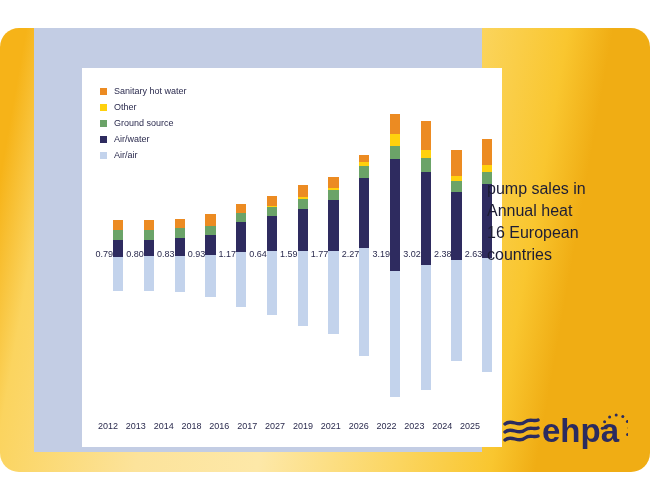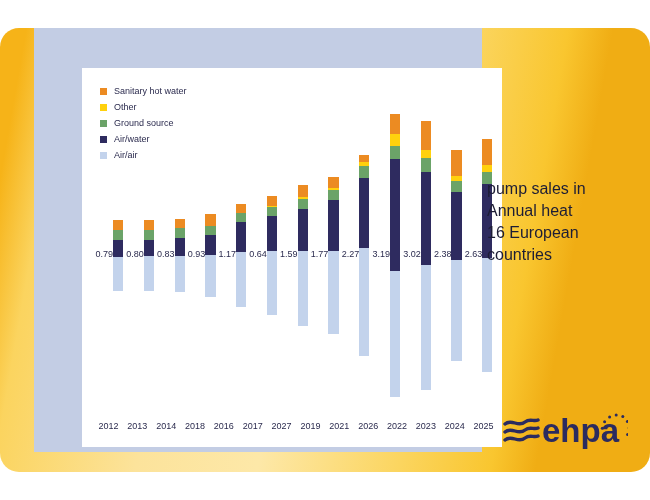--- a/index.html
+++ b/index.html
@@ -92,21 +92,21 @@
   .bar-stack {
     width: 100%;
     display: flex;
     flex-direction: column;
   }
   .seg { width: 100%; }
 
   
   #xaxis {
     position: absolute;
-    left: 8px; right: 0; bottom: 12px;
+    left: 8px; right: 14px; bottom: 12px;
     height: 18px;
     display: flex;
     padding: 0 4px;
     margin-top: 15px;
   }
   .xtick {
     flex: 1 1 0;
     margin: 0 1.5px;
     text-align: center;
     font-size: 9px;

